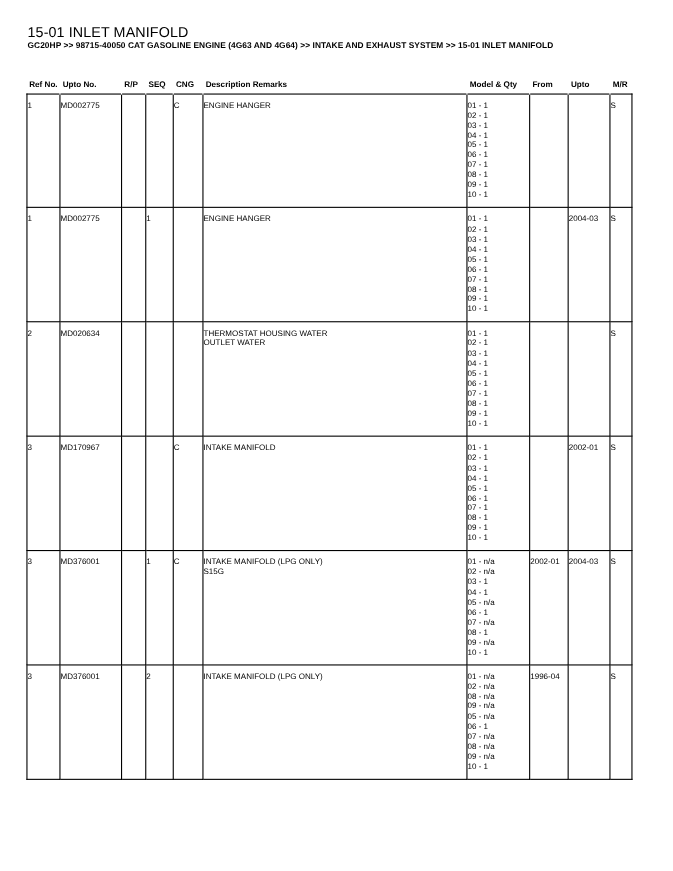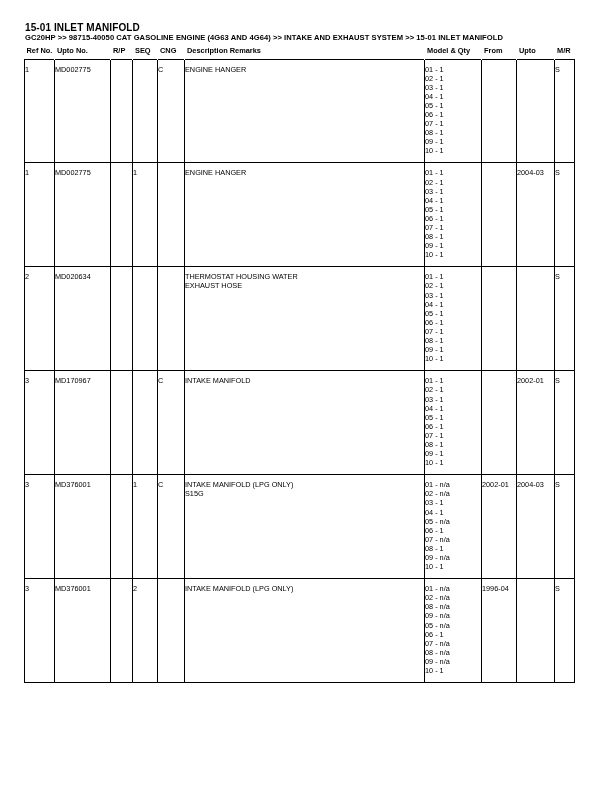--- a/index.html
+++ b/index.html
@@ -18,36 +18,37 @@
   .page {
     position: absolute;
     left: 0;
     top: 0;
     width: 612px;
     height: 792px;
     box-sizing: border-box;
     padding: 22px 24px 0 24px;
   }
   .doc-title {
-    font-size: 10px;
-    font-weight: bold;
+    font-size: 13px;
+    font-weight: normal;
     letter-spacing: 0.1px;
     margin: 0 0 0 0;
     padding-left: 1px;
   }
   .breadcrumb {
     font-size: 7.6px;
     font-weight: bold;
     letter-spacing: 0.05px;
     padding-left: 1px;
     white-space: nowrap;
   }
   table.parts {
     border-collapse: collapse;
     width: 517px;
+    margin-top: 22px;
     table-layout: fixed;
   }
   table.parts th {
     font-size: 7.4px;
     font-weight: bold;
     text-align: left;
     vertical-align: bottom;
     padding: 0 0 4px 0;
     border: none;
     white-space: nowrap;
@@ -213,21 +214,21 @@
             <td class="cell-pad-l">S</td>
           </tr>
           <tr>
             <td class="cell-pad-l">2</td>
             <td class="cell-pad-l">MD020634</td>
             <td class="cell-pad-l"></td>
             <td class="cell-pad-l"></td>
             <td class="cell-pad-l"></td>
             <td class="cell-pad-l">
               <div class="desc-line">THERMOSTAT HOUSING WATER</div>
-              <div class="desc-line">EXHAUST HOSE</div>
+              <div class="desc-line">OUTLET WATER</div>
             </td>
             <td class="cell-pad-l mq-list">
               <div>01 - 1</div>
               <div>02 - 1</div>
               <div>03 - 1</div>
               <div>04 - 1</div>
               <div>05 - 1</div>
               <div>06 - 1</div>
               <div>07 - 1</div>
               <div>08 - 1</div>

